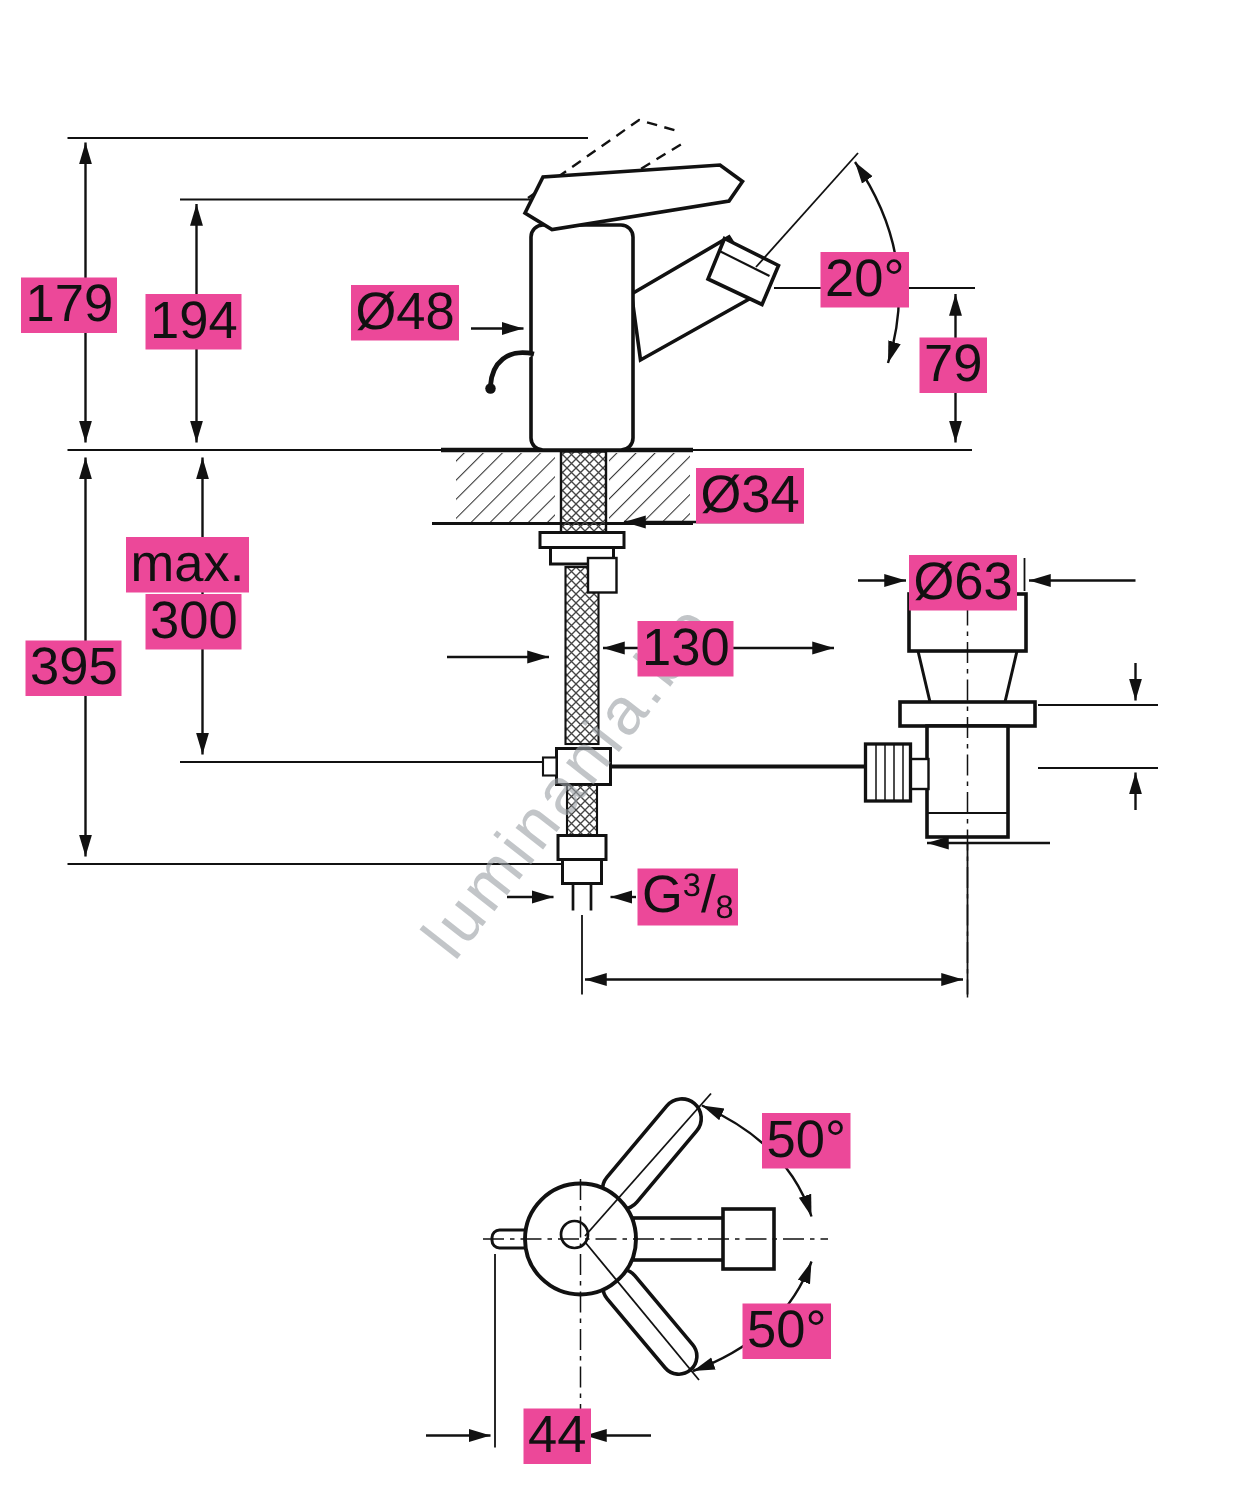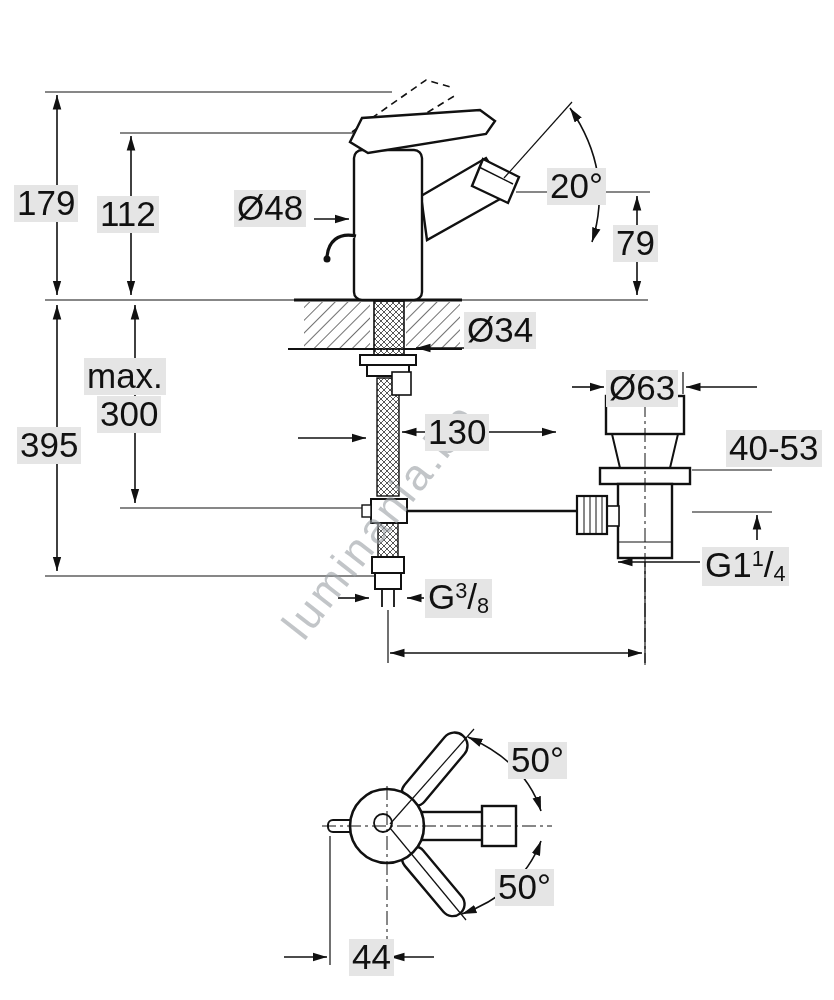--- a/index.html
+++ b/index.html
@@ -10,21 +10,21 @@
     color:#111;
   }
   .canvas {
     position:relative; width:834px; height:1000px;
     background:#fff; overflow:hidden;
   }
   svg.draw { position:absolute; left:0; top:0; }
   .dim-label {
     position:absolute;
     font-size:35px; line-height:1.05;
-    color:#111; background:#e5e5e5;
+    color:#111; background:#ec4899;
     padding:0 3px; white-space:nowrap;
   }
   .dim-label sup { font-size:0.62em; vertical-align:0.5em; }
   .dim-label sub { font-size:0.62em; vertical-align:-0.18em; }
   .watermark {
     position:absolute; left:292px; top:608px;
     transform-origin:0 50%;
     transform:rotate(-52deg);
     font-size:44px; letter-spacing:3px;
     color:#9aa0a5; opacity:0.6;
@@ -160,35 +160,31 @@
         <line x1="390" y1="824" x2="474" y2="729" stroke-width="1.2"></line>
         <path d="M462,914 Q522,892 541,841" marker-start="url(#arr)" marker-end="url(#arr)"></path>
         <line x1="390" y1="828" x2="466" y2="920" stroke-width="1.2"></line>
       </g>
     </g>
   </svg>
 
   <div class="watermark">luminania.be</div>
 
   <div class="dim-label" style="left:14px;top:185px">179</div>
-  <div class="dim-label" style="left:97px;top:196px">112</div>
+  <div class="dim-label" style="left:97px;top:196px">194</div>
   <div class="dim-label" style="left:234px;top:190px">Ø48</div>
   <div class="dim-label" style="left:547px;top:168px">20°</div>
   <div class="dim-label" style="left:613px;top:225px">79</div>
   <div class="dim-label" style="left:464px;top:312px">Ø34</div>
   <div class="dim-label" style="left:84px;top:358px">max.</div>
   <div class="dim-label" style="left:97px;top:396px">300</div>
   <div class="dim-label" style="left:17px;top:427px">395</div>
   <div class="dim-label" style="left:425px;top:414px">130</div>
   <div class="dim-label" style="left:606px;top:370px">Ø63</div>
-  <div class="dim-label" style="left:726px;top:430px">40-53</div>
 
-  <div class="dim-label" style="left:702px;top:547px">
-    <span>G1</span><sup>1</sup><span>/</span><sub>4</sub>
-  </div>
 
   <div class="dim-label" style="left:425px;top:579px">
     <span>G</span><sup>3</sup><span>/</span><sub>8</sub>
   </div>
 
   <div class="dim-label" style="left:508px;top:742px">50°</div>
   <div class="dim-label" style="left:495px;top:869px">50°</div>
   <div class="dim-label" style="left:349px;top:939px">44</div>
 
 </div>

